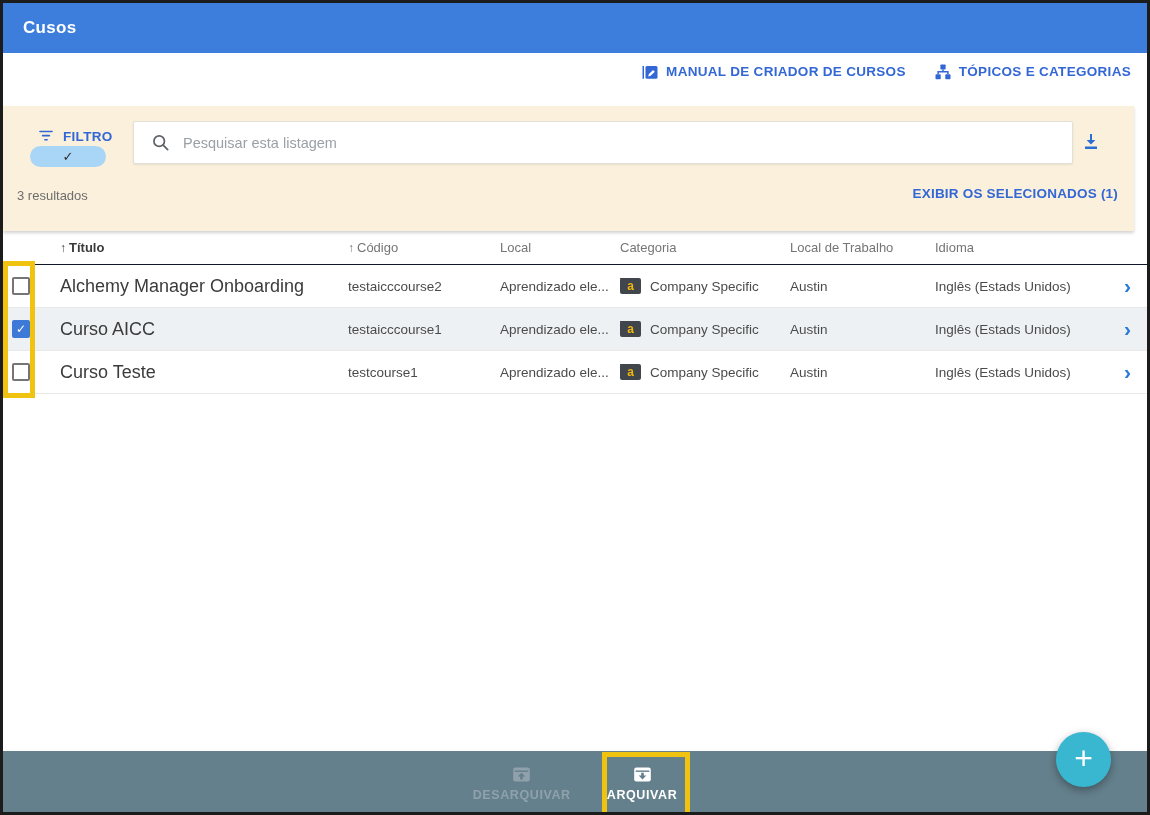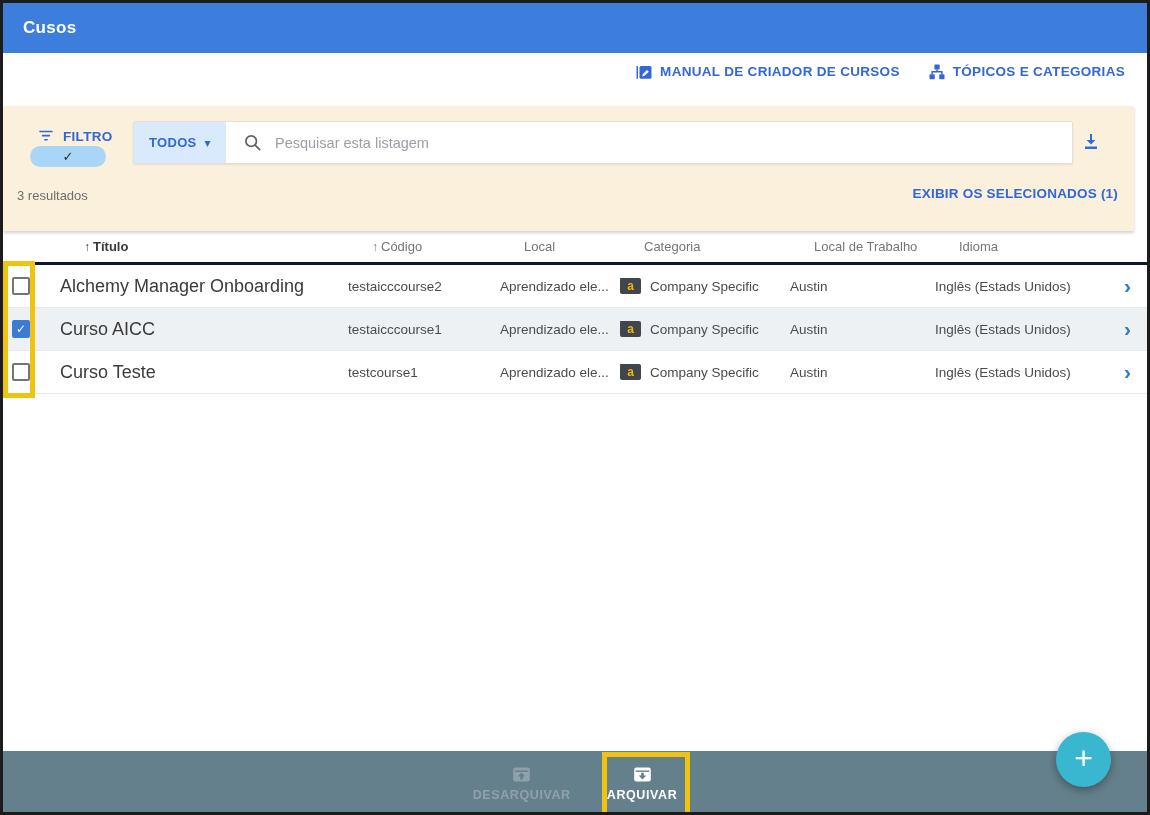--- a/index.html
+++ b/index.html
@@ -7,22 +7,22 @@
   body { font-family:"Liberation Sans","DejaVu Sans",sans-serif; }
   .screen { position:relative; width:1150px; height:815px; background:#fff; overflow:hidden;
             border:3px solid #1c1c1c; }
 
   
   .app-header { position:absolute; top:0; left:0; right:0; height:50px; background:#3d7edd;
                 display:flex; align-items:center; padding:9px 20px; }
   .app-header h1 { color:#fff; font-size:17px; font-weight:700; letter-spacing:.3px; }
 
   
-  .links-bar { position:absolute; top:50px; left:0; right:0; height:37px; background:#fff;
-               display:flex; justify-content:flex-end; align-items:center; gap:28px; padding-right:22px; }
+  .links-bar { position:absolute; top:50px; left:0; right:16px; height:37px; background:#fff;
+               display:flex; justify-content:flex-end; align-items:center; gap:28px; }
   .top-link { display:flex; align-items:center; gap:7px; color:#3367d6; font-size:13.5px;
               font-weight:700; letter-spacing:.3px; cursor:pointer; text-decoration:none; }
   .top-link svg { flex:0 0 auto; }
 
   
   .filter-bar { position:absolute; top:103px; left:0; right:13px; height:125px; background:#faf0dc;
                 box-shadow:0 2px 3px rgba(0,0,0,.18); }
   .filtro { position:absolute; left:34px; top:21px; display:flex; align-items:center; gap:8px;
             color:#3367d6; font-size:13.5px; font-weight:700; letter-spacing:.3px; cursor:pointer; }
   .filter-pill { position:absolute; left:27px; top:40px; width:76px; height:21px; border-radius:11px;
@@ -43,21 +43,21 @@
                   border:none; cursor:pointer; color:#2a6fd4; }
   .results-count { position:absolute; left:14px; top:82px; font-size:13px; color:#6d6d6d; }
   .show-selected { position:absolute; right:16px; top:80px; font-size:13.5px; font-weight:700;
                    letter-spacing:.2px; color:#3367d6; cursor:pointer; text-decoration:none; }
 
   
   .table { position:absolute; top:228px; left:0; right:0; }
   .grid-row { display:grid; grid-template-columns:45px 288px 152px 120px 170px 145px 185px 1fr;
               align-items:center; }
   .grid-row > div { padding-left:12px; overflow:hidden; white-space:nowrap; }
-  .thead { height:34px; border-bottom:3px solid #0f172a;padding-left:24px; }
+  .thead { height:34px; border-bottom:1px solid #0f172a; }
   .thead div { font-size:13px; color:#757575; }
   .thead .col-title { color:#3a3a3a; font-weight:700; }
   .sort-arrow { font-size:12px; margin-right:3px; }
   .trow { height:43px; border-bottom:1px solid #e9e9e9; background:#fff; cursor:pointer; }
   .trow.selected { background:#eef1f4; }
   .cell-title { font-size:18px; color:#3b3b3b; }
   .cell-dim { font-size:13.5px; color:#4b4b4b; }
   .cell-cat { display:flex; align-items:center; gap:9px; }
   .cb-cell { padding-left:9px !important; }
   .checkbox { width:18px; height:18px; border:2px solid #757575; border-radius:2px; background:#fff;
@@ -126,24 +126,20 @@
       <svg width="18" height="18" viewBox="0 0 24 24">
         <path d="M4 6h16M7.5 11.5h9M10.5 17h3" stroke="currentColor" stroke-width="2.2" stroke-linecap="round" fill="none"></path>
       </svg>
       <span>FILTRO</span>
     </div>
     <div class="filter-pill">
       <span>✓</span>
     </div>
 
     <div class="search-box">
-      <button class="scope-btn">
-        <span>TODOS</span>
-        <span class="scope-caret">▾</span>
-      </button>
       <span class="search-mag">
         <svg width="21" height="21" viewBox="0 0 24 24">
           <circle cx="10.5" cy="10.5" r="6" fill="none" stroke="#5f6368" stroke-width="2"></circle>
           <path d="M15 15l5.2 5.2" stroke="#5f6368" stroke-width="2" stroke-linecap="round"></path>
         </svg>
       </span>
       <input class="search-input" type="text" placeholder="Pesquisar esta listagem" style="">
     </div>
 
     <button class="download-btn">

